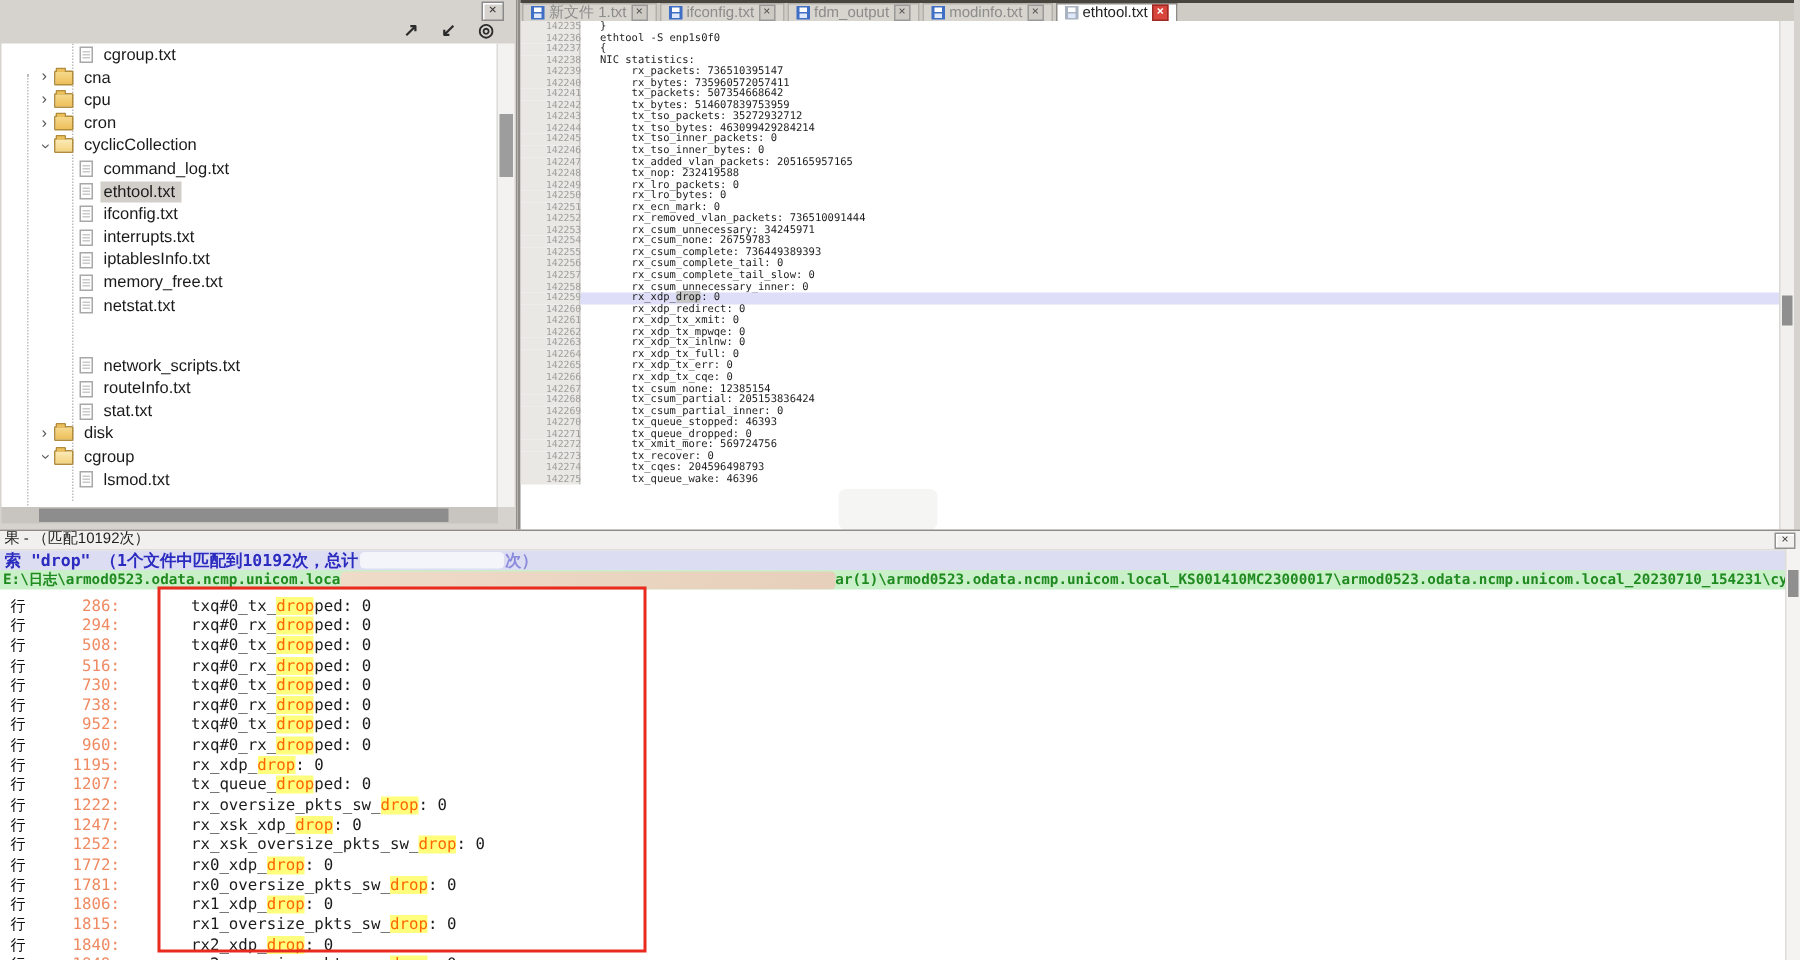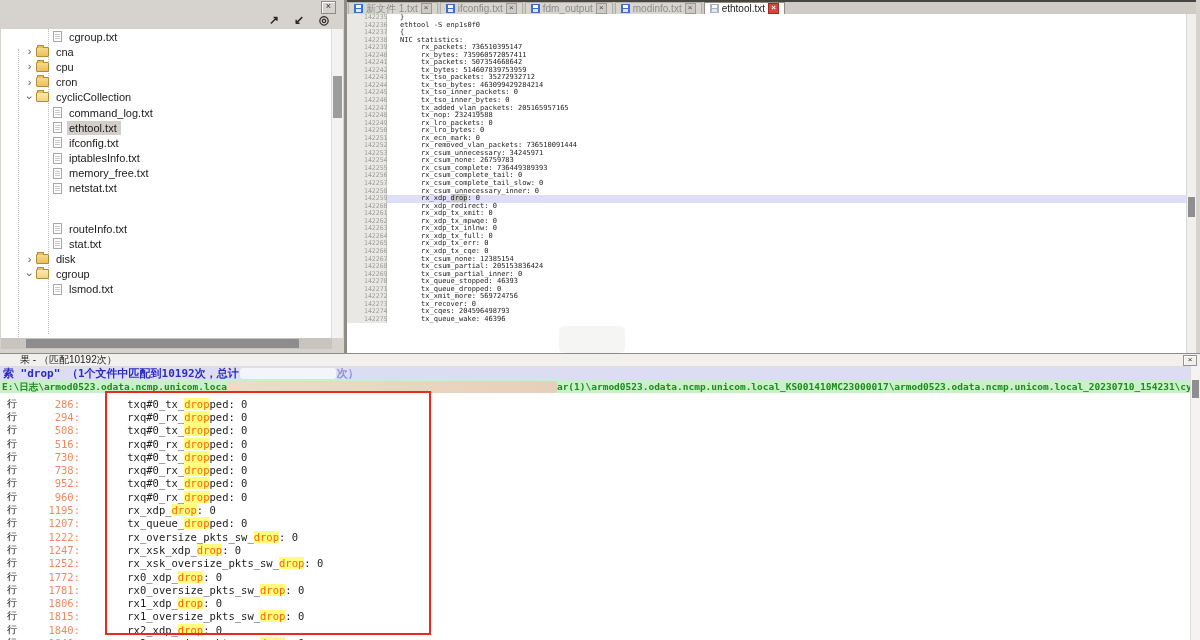--- a/index.html
+++ b/index.html
@@ -49,21 +49,21 @@
   .enum{width:40px;flex:none;background:#e9e8e5;color:#9f9e9b;border-right:1px solid #c9c8c5;padding-left:17px;font-size:6.5px;box-sizing:border-box;}
   .ecode{flex:1;padding-left:13px;color:#1c1c1c;}
   .eline.cur .ecode{background:#dedef8;}
   .selword{background:#c6c6c6;}
   .evscroll{position:absolute;right:0;top:14px;bottom:0;width:9px;background:#f1f0ee;border-left:1px solid #d8d8d6;}
   .evthumb{position:absolute;left:1px;top:183px;width:7px;height:20px;background:#8f8f8f;}
   .blurpatch{position:absolute;border-radius:5px;}
   .eblur{left:212px;top:326px;width:66px;height:27px;background:rgba(244,244,242,.93);}
   
   .bpanel{position:absolute;left:0;top:353px;right:0;bottom:0;background:#fff;border-top:1px solid #8f8c88;box-sizing:border-box;}
-  .bheader{position:relative;height:12px;background:#f1f0ee;border-bottom:1px solid #dedcd9;font-size:10px;line-height:11px;color:#1d1d1d;padding-left:20px;}
+  .bheader{position:relative;height:12px;background:#f1f0ee;border-bottom:1px solid #dedcd9;font-size:10px;line-height:11px;color:#1d1d1d;padding-left:3px;}
   .bclose{position:absolute;right:3px;top:1px;width:12px;height:9px;border:1px solid #939393;background:#f1f0ee;
           box-shadow:inset 1px 1px 0 #fff;font-size:8px;line-height:7px;text-align:center;color:#333;}
   .bsearch{height:13px;background:#dcdcf3;color:#2b2bc0;font-weight:bold;font-size:11px;line-height:13px;
            font-family:"DejaVu Sans Mono","Liberation Sans",monospace;white-space:pre;display:flex;align-items:center;padding-left:3px;}
   .bsblur{display:inline-block;width:96px;height:11px;background:rgba(250,250,252,.8);border-radius:3px;margin:0 1px;}
   .bssuffix{opacity:.45;}
   .bpath{height:13px;background:#c9f0c9;color:#1f8a1f;font-weight:bold;font-size:9.5px;line-height:13px;
          font-family:"DejaVu Sans Mono","Liberation Mono",monospace;white-space:pre;display:flex;align-items:center;padding-left:2px;overflow:hidden;margin-right:9px;}
   .bpblur{display:inline-block;flex:none;width:330px;height:12px;background:linear-gradient(90deg,rgba(240,218,200,.95),rgba(232,206,186,.95));border-radius:3px;}
   .rows{position:absolute;left:0;top:43px;right:9px;bottom:0;overflow:hidden;}
@@ -124,31 +124,39 @@
         <div class="trow lvl2 sel">
           <span class="ticon file"></span>
           <span class="tlabel">ethtool.txt</span>
         </div>
         <div class="trow lvl2">
           <span class="ticon file"></span>
           <span class="tlabel">ifconfig.txt</span>
         </div>
         <div class="trow lvl2">
           <span class="ticon file"></span>
+          <span class="tlabel">interrupts.txt</span>
+        </div>
+        <div class="trow lvl2">
+          <span class="ticon file"></span>
           <span class="tlabel">iptablesInfo.txt</span>
         </div>
         <div class="trow lvl2">
           <span class="ticon file"></span>
           <span class="tlabel">memory_free.txt</span>
         </div>
         <div class="trow lvl2">
           <span class="ticon file"></span>
           <span class="tlabel">netstat.txt</span>
         </div>
         <div class="trow gap"></div>
+        <div class="trow lvl2">
+          <span class="ticon file"></span>
+          <span class="tlabel">network_scripts.txt</span>
+        </div>
         <div class="trow lvl2">
           <span class="ticon file"></span>
           <span class="tlabel">routeInfo.txt</span>
         </div>
         <div class="trow lvl2">
           <span class="ticon file"></span>
           <span class="tlabel">stat.txt</span>
         </div>
         <div class="trow lvl1">
           <span class="tarrow">›</span>

